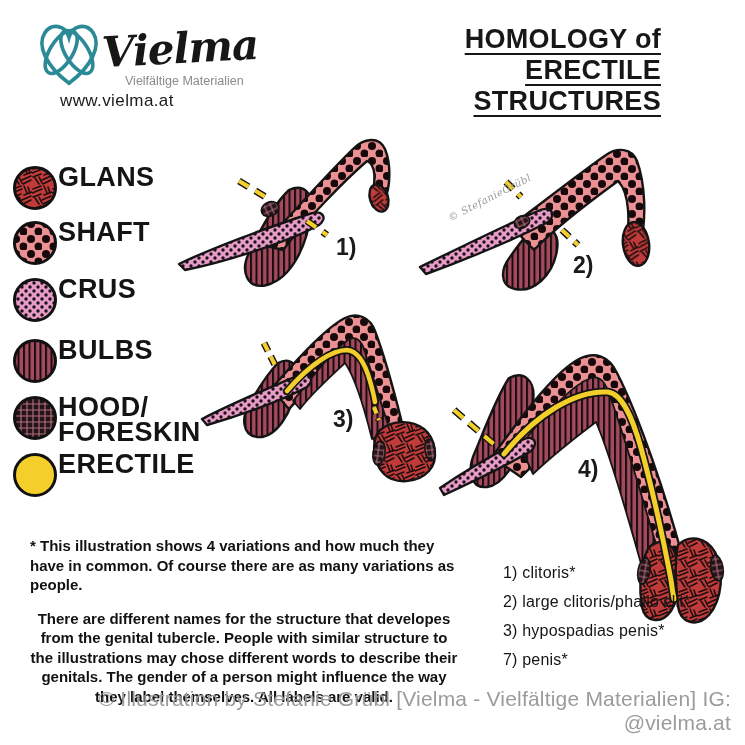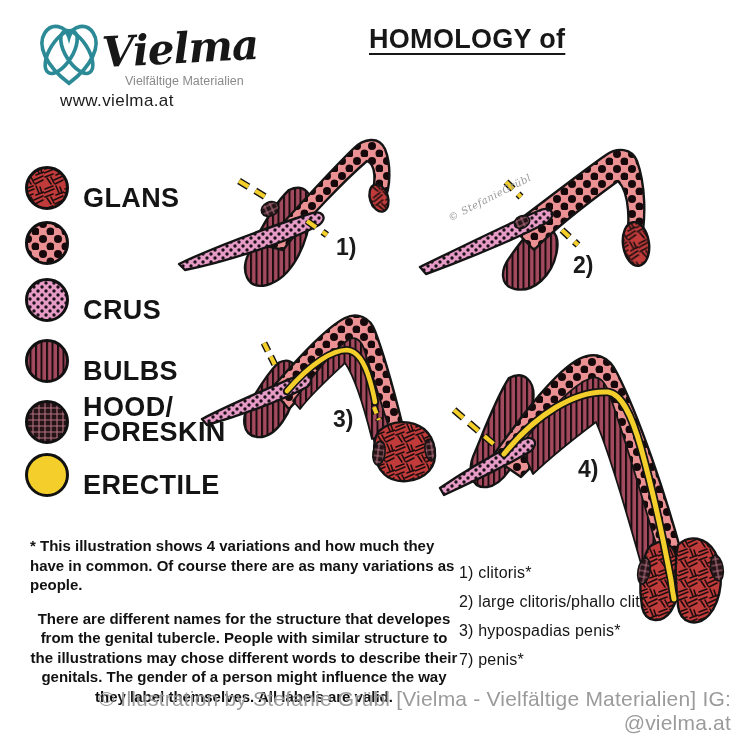--- a/index.html
+++ b/index.html
@@ -14,46 +14,46 @@
   
   .logo-block { position:absolute; left:24px; top:10px; width:230px; height:100px; z-index:3; }
   .logo-heart { position:absolute; left:6px; top:2px; }
   .logo-name  { position:absolute; left:78px; top:14px; font-family:"DejaVu Serif", serif;
                 font-style:italic; font-weight:bold; font-size:42px; color:#171717;
                 letter-spacing:-1px; transform:rotate(-3deg); }
   .logo-tagline { position:absolute; left:82px; top:64px; font-size:12.5px; color:#8a8a8a;margin-left:19px; }
   .logo-site  { position:absolute; left:36px; top:81px; font-size:17px; color:#1c1c1c; letter-spacing:.4px; }
 
   
-  .title { position:absolute; left:369px; top:24px; width:320px; text-align:left; z-index:3; }
+  .title { position:absolute; left:341px; top:24px; width:320px; text-align:right; z-index:3; }
   .title div {
     font-size:27px; font-weight:bold; line-height:31px; color:#171717; letter-spacing:.3px;
     text-decoration:underline; text-underline-offset:5px; text-decoration-thickness:2px;
   }
 
   
-  .legend-row { position:absolute; left:24px; display:flex; align-items:flex-end; gap:13px; z-index:3; }
+  .legend-row { position:absolute; left:12px; display:flex; align-items:flex-start; z-index:3; }
   .legend-label { font-size:27px; font-weight:bold; color:#141414; letter-spacing:.4px; line-height:25px; }
 
   
   .fig { position:absolute; z-index:1; }
   .fig svg { display:block; }
   .fig-num { position:absolute; font-size:23px; font-weight:600; color:#1b1b1b; }
   .watermark { position:absolute; left:26px; top:72px; font-size:10px; color:#9a9a9a;
                font-family:"DejaVu Serif", serif; font-style:italic;
                transform:rotate(-27deg); letter-spacing:.5px; white-space:nowrap; }
 
   
   .notes { position:absolute; left:30px; top:536px; width:428px; z-index:3; }
   .notes p { font-size:15px; font-weight:bold; line-height:19.5px; color:#121212; }
   .notes p + p { margin-top:14px;text-align:center; }
 
   
   .variant-list { position:absolute; left:459px; top:564px; z-index:3; }
-  .variant-list div { font-size:16px; color:#151515; margin-bottom:11px; letter-spacing:.2px; }
+  .variant-list div { font-size:16px; color:#151515; margin-bottom:11px; letter-spacing:.2px;margin-left:44px; }
 
   
   .footer { position:absolute; left:0; right:14px; bottom:10px; text-align:right;
             font-size:21px; color:#9b9b9b; letter-spacing:.2px; z-index:3; }
 </style>
 </head>
 <body>
 
 <div id="stage">
 
@@ -103,32 +103,34 @@
         <ellipse cx="54" cy="44" rx="13" ry="28" transform="rotate(-32 54 44)"></ellipse>
       </g>
     </svg>
     <div class="logo-name">Vielma</div>
     <div class="logo-tagline">Vielfältige Materialien</div>
     <div class="logo-site">www.vielma.at</div>
   </div>
 
   <div class="title">
     <div>HOMOLOGY of</div>
+    <div>ERECTILE STRUCTURES</div>
   </div>
 
   <div class="legend-row" style="top:165px">
     <svg width="46" height="46">
       <circle cx="23" cy="23" r="20.5" fill="url(#pat-glans)" stroke="#111" stroke-width="3"></circle>
     </svg>
     <span class="legend-label">GLANS</span>
   </div>
   <div class="legend-row" style="top:220px">
     <svg width="46" height="46">
       <circle cx="23" cy="23" r="20.5" fill="url(#pat-shaft)" stroke="#111" stroke-width="3"></circle>
     </svg>
+    <span class="legend-label">SHAFT</span>
   </div>
   <div class="legend-row" style="top:277px">
     <svg width="46" height="46">
       <circle cx="23" cy="23" r="20.5" fill="url(#pat-crus)" stroke="#111" stroke-width="3"></circle>
     </svg>
     <span class="legend-label">CRUS</span>
   </div>
   <div class="legend-row" style="top:395px">
     <svg width="46" height="46">
       <circle cx="23" cy="23" r="20.5" fill="url(#pat-hood)" stroke="#111" stroke-width="3"></circle>

